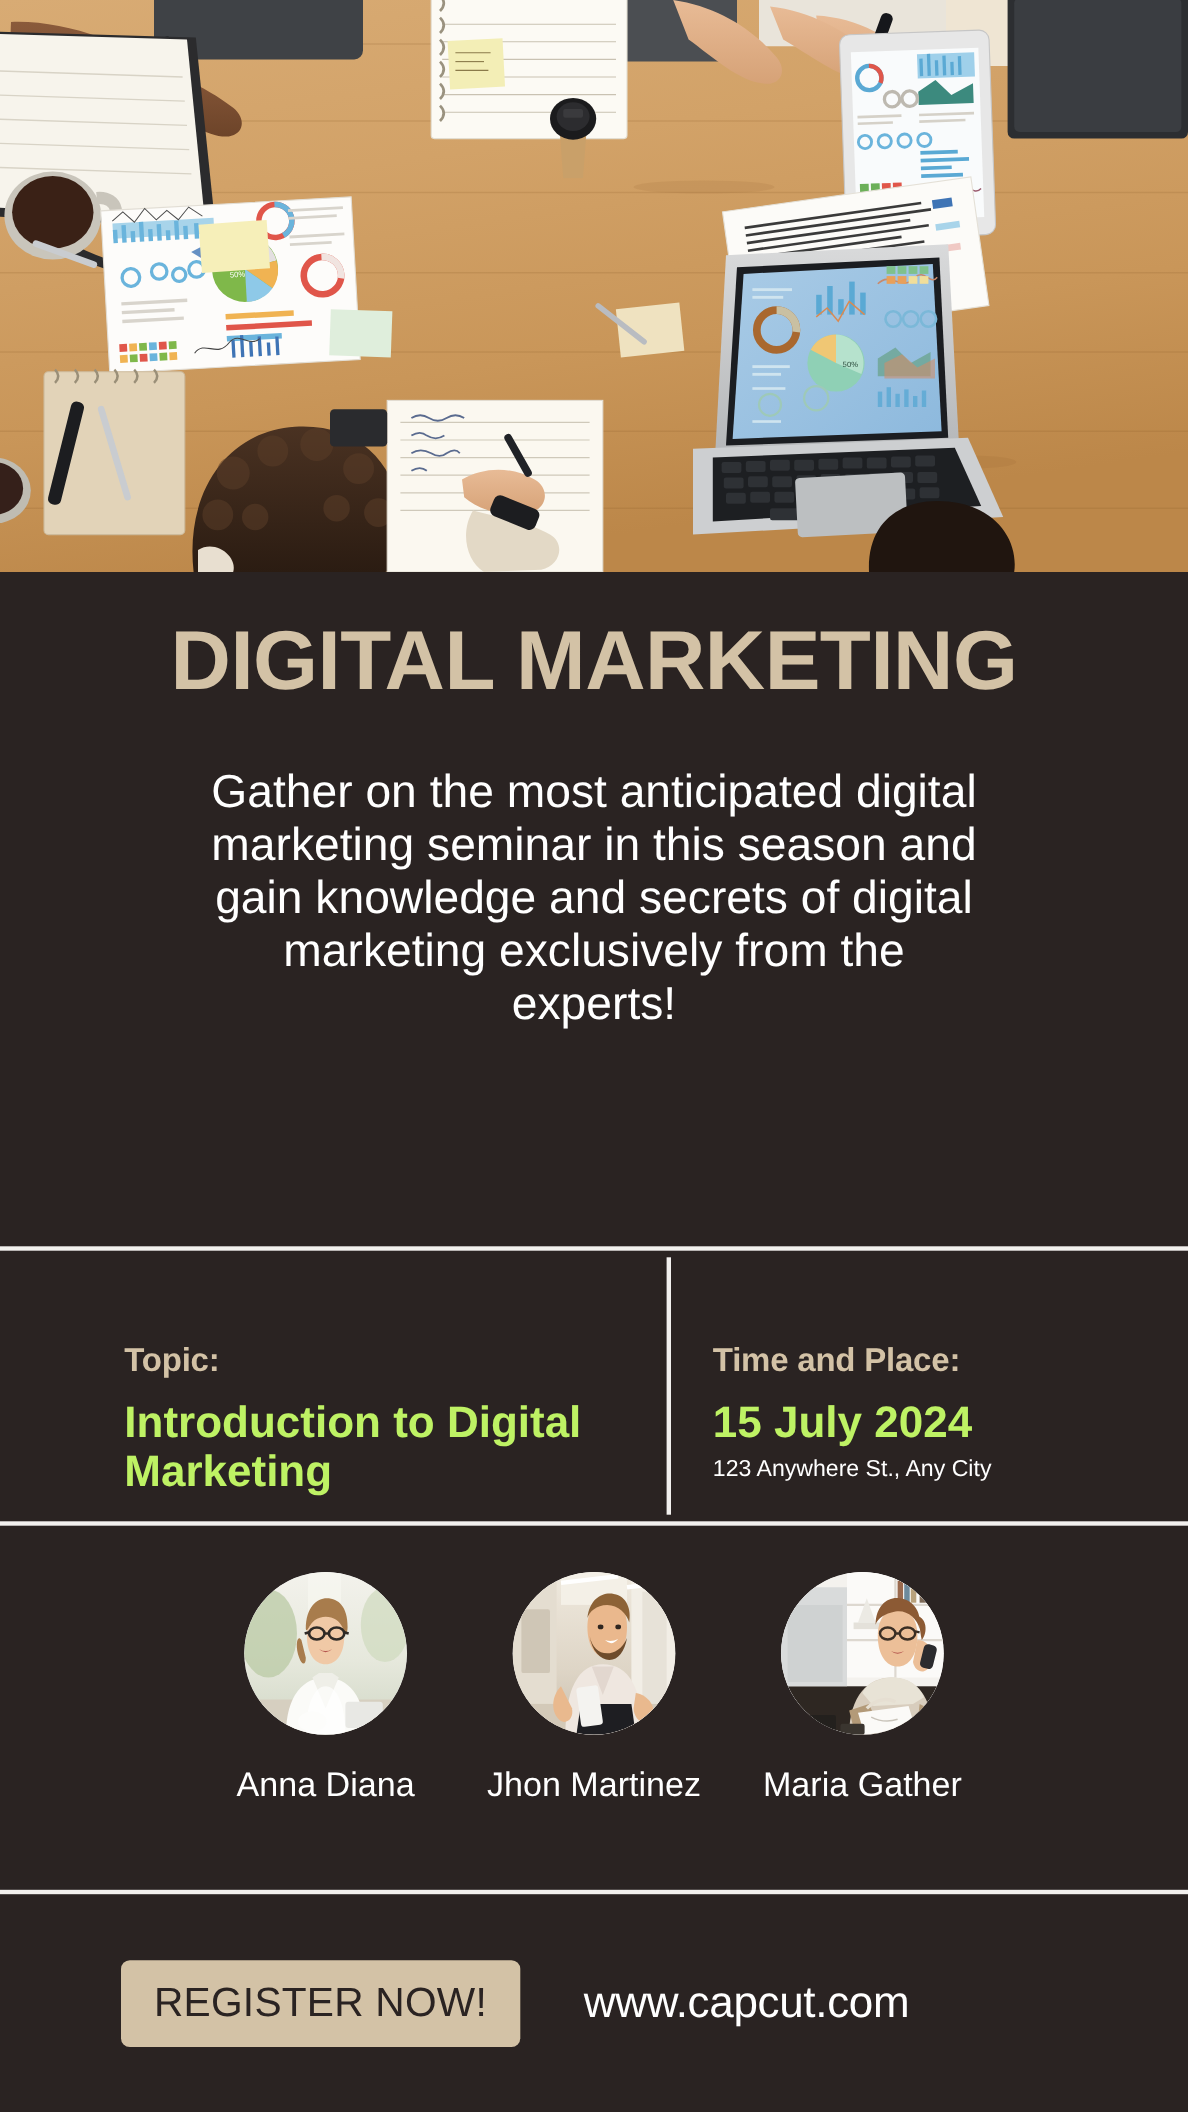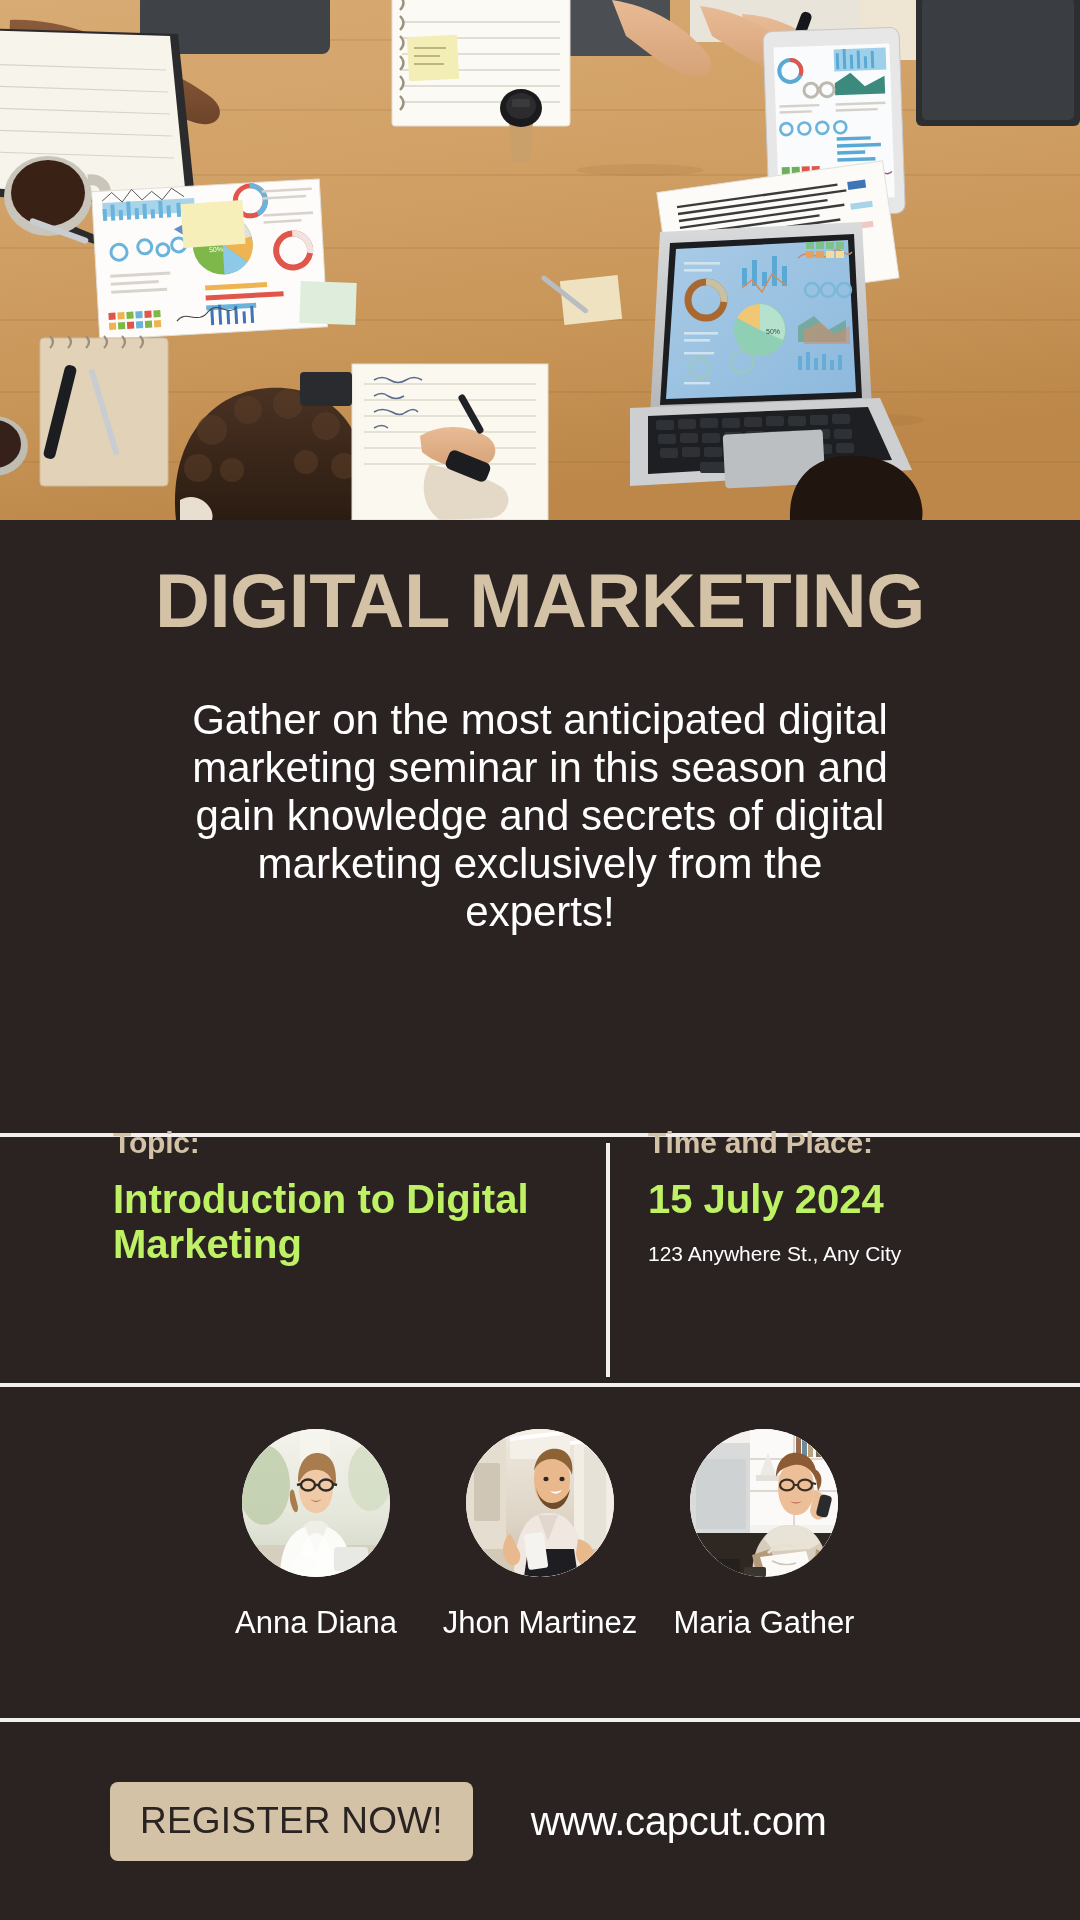--- a/index.html
+++ b/index.html
@@ -39,21 +39,21 @@
     font-weight:400;
   }
 
   .rule { width:1080px; height:4px; background:#f2f0ee; }
   .rule-1 { position:absolute; top:1133px; left:0; }
   .rule-2 { position:absolute; top:1383px; left:0; }
   .rule-3 { position:absolute; top:1718px; left:0; }
 
   
   .info-row {
-    position:absolute; top:1082px; left:0;
+    position:absolute; top:1176px; left:0;
     width:1080px; height:246px;
     display:flex;
   }
   .info-col { position:relative; }
   .info-col.left  { width:608px; padding:44px 40px 0 113px; }
   .info-col.right { width:472px; padding:44px 40px 0 40px; }
   .vdivide {
     position:absolute; left:606px; top:1143px;
     width:4px; height:234px; background:#f2f0ee;
   }
@@ -66,32 +66,32 @@
   .info-value {
     color:#bef264;
     font-size:40px;
     line-height:1.12;
     margin-top:17px;
     font-weight:700;
   }
   .info-sub {
     color:#ffffff;
     font-size:21px;
-    margin-top:20px;
+    margin-top:8px;
     font-weight:400;
   }
 
   
   .speakers {
     position:absolute; top:1387px; left:0;
     width:1080px; height:331px;
     display:flex;
     justify-content:center;
     align-items:flex-start;
-    gap:28px;
+    gap:48px;
     padding-top:42px;
   }
   .speaker { width:196px; text-align:center; }
   .avatar {
     width:148px; height:148px;
     border-radius:50%;
     margin:0 auto;
     overflow:hidden;
     background:#ddd;
     position:relative;

